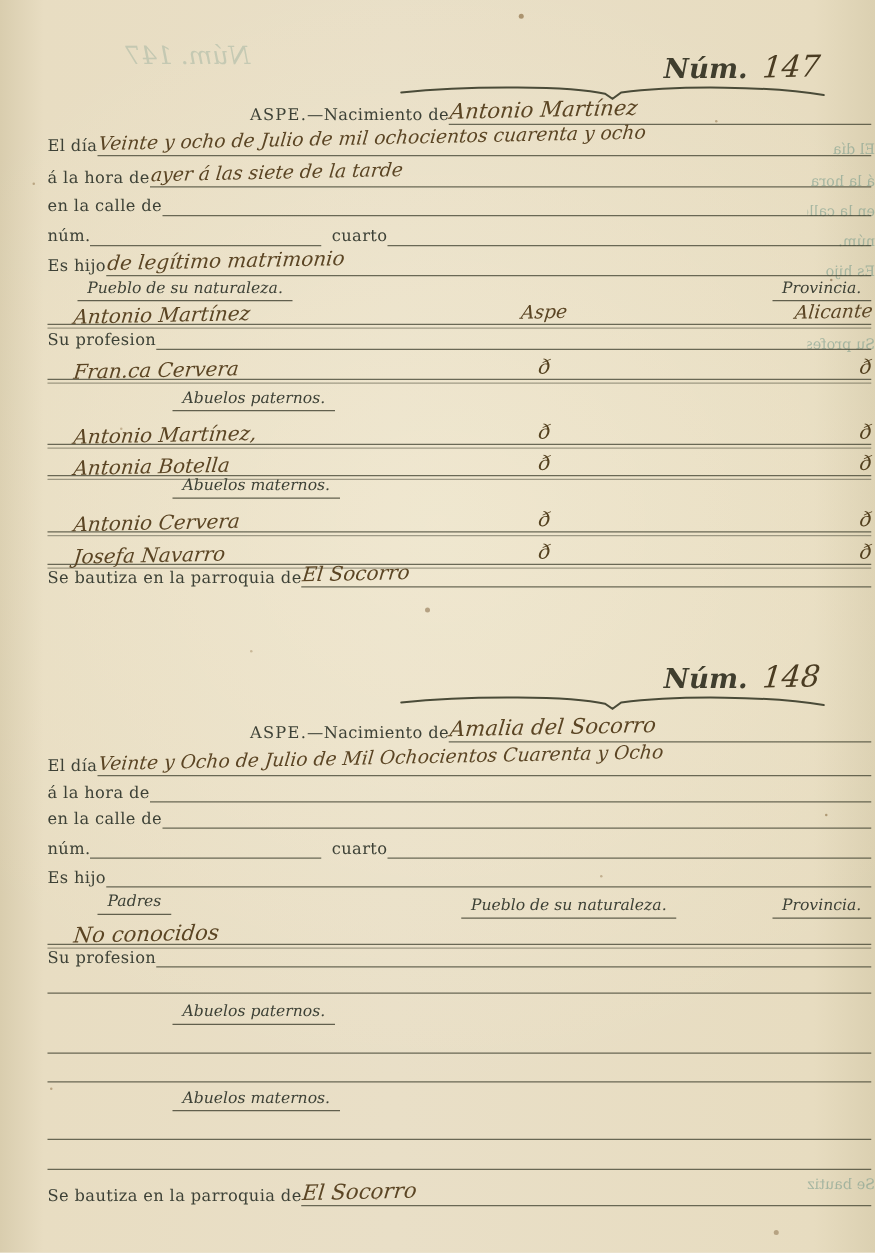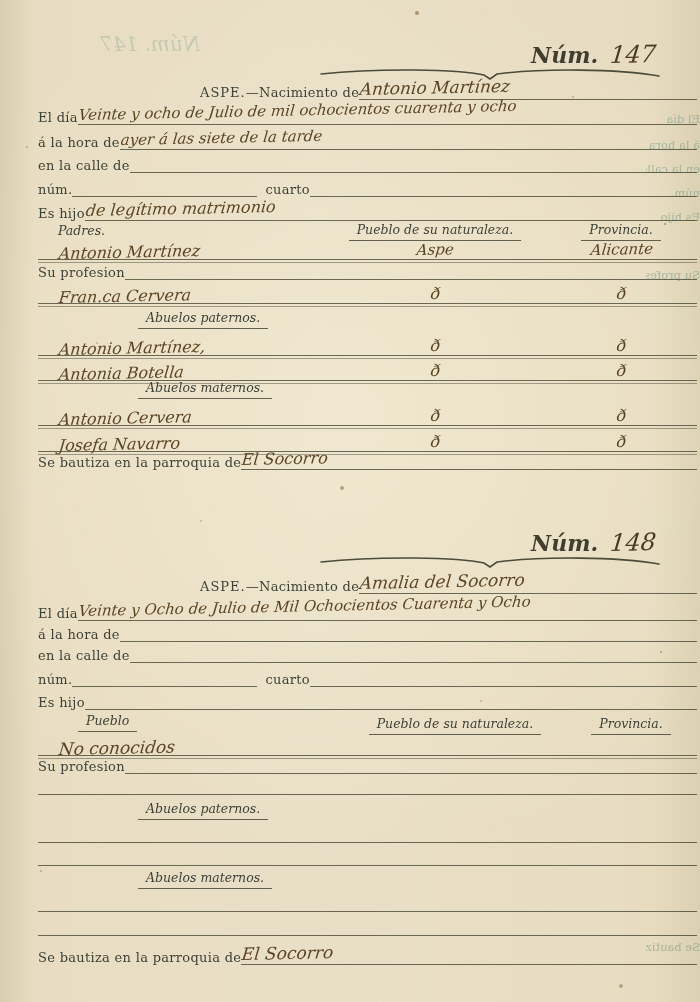--- a/index.html
+++ b/index.html
@@ -26,21 +26,21 @@
       transform-origin:left bottom; margin-bottom:-3px; line-height:1;}
   .f17{font-size:17px;} .f16{font-size:16px;} .f15{font-size:15px;}
   .numrow{height:44px; text-align:right; padding-right:36px; display:block;}
   .numtxt{position:absolute; right:42px; bottom:6px; white-space:nowrap;}
   .num-pr{font-style:italic; font-weight:bold; font-size:22px; color:#403e2e;}
   .num-hw{font-style:italic; font-size:24px; color:#4a3c22; margin-left:6px;}
   .flour{position:absolute; right:34px; bottom:-7px;}
   .sp{display:inline-block;}
   .colname{width:267px; padding-left:20px; display:flex; align-items:flex-end;}
   .colpueblo{width:220px; text-align:center;}
-  .colprov{flex:1; text-align:center;}
+  .colprov{flex:1; text-align:right;}
   .hund{border-bottom:1px solid rgba(62,63,46,0.8); padding:0 8px 3px 8px;}
   .secthead{padding-left:100px;}
   .ditto{font-size:16px; color:#54411f; font-style:italic;}
   
   .bleed{position:absolute; color:rgba(113,152,136,0.55); transform:scaleX(-1);
     filter:blur(0.4px); font-family:"DejaVu Serif",serif; white-space:nowrap;}
   .bleedcol{font-size:11.5px; right:0; width:54px; overflow:hidden; text-align:left;}
   .specks{position:absolute; top:0; left:0; width:2px; height:2px; border-radius:50%;
     background:transparent;
     box-shadow:416px 12px 0 1px rgba(120,85,40,.55), 26px 146px 0 0 rgba(120,85,40,.4),
@@ -109,23 +109,20 @@
       <span class="pr" style="margin-left:8px;">cuarto</span>
       <span class="fill"><span class="hw f15"></span></span>
     </div>
 
     <div class="row" style="height:24px;">
       <span class="pr">Es hijo</span>
       <span class="fill"><span class="hw f16">de legítimo matrimonio</span></span>
     </div>
 
     <div class="row" style="height:17px;">
-      <span class="colname">
-          <span class="pr-it">Padres.</span>
-        </span>
       <span class="colpueblo"><span class="pr-it hund">Pueblo de su naturaleza.</span></span>
       <span class="colprov"><span class="pr-it hund">Provincia.</span></span>
     </div>
 
     <div class="row rule dbl" style="height:21px;">
       <span class="colname">
           <span class="hw f16">Antonio Martínez</span>
         </span>
       <span class="colpueblo"><span class="hw f15">Aspe</span></span>
       <span class="colprov"><span class="hw f15">Alicante</span></span>
@@ -231,21 +228,21 @@
       <span class="fill"><span class="hw f15"></span></span>
     </div>
 
     <div class="row" style="height:23px;">
       <span class="pr">Es hijo</span>
       <span class="fill"><span class="hw f16"></span></span>
     </div>
 
     <div class="row" style="height:22px;">
       <span class="colname" style="padding-left:40px;">
-          <span class="pr-it hund">Pueblo</span>
+          <span class="pr-it hund">Padres</span>
         </span>
       <span class="colpueblo"><span class="pr-it hund">Pueblo de su naturaleza.</span></span>
       <span class="colprov"><span class="pr-it hund">Provincia.</span></span>
     </div>
 
     <div class="row rule dbl" style="height:23px;">
       <span class="colname">
           <span class="hw f17">No conocidos</span>
         </span>
       <span class="colpueblo"></span>

